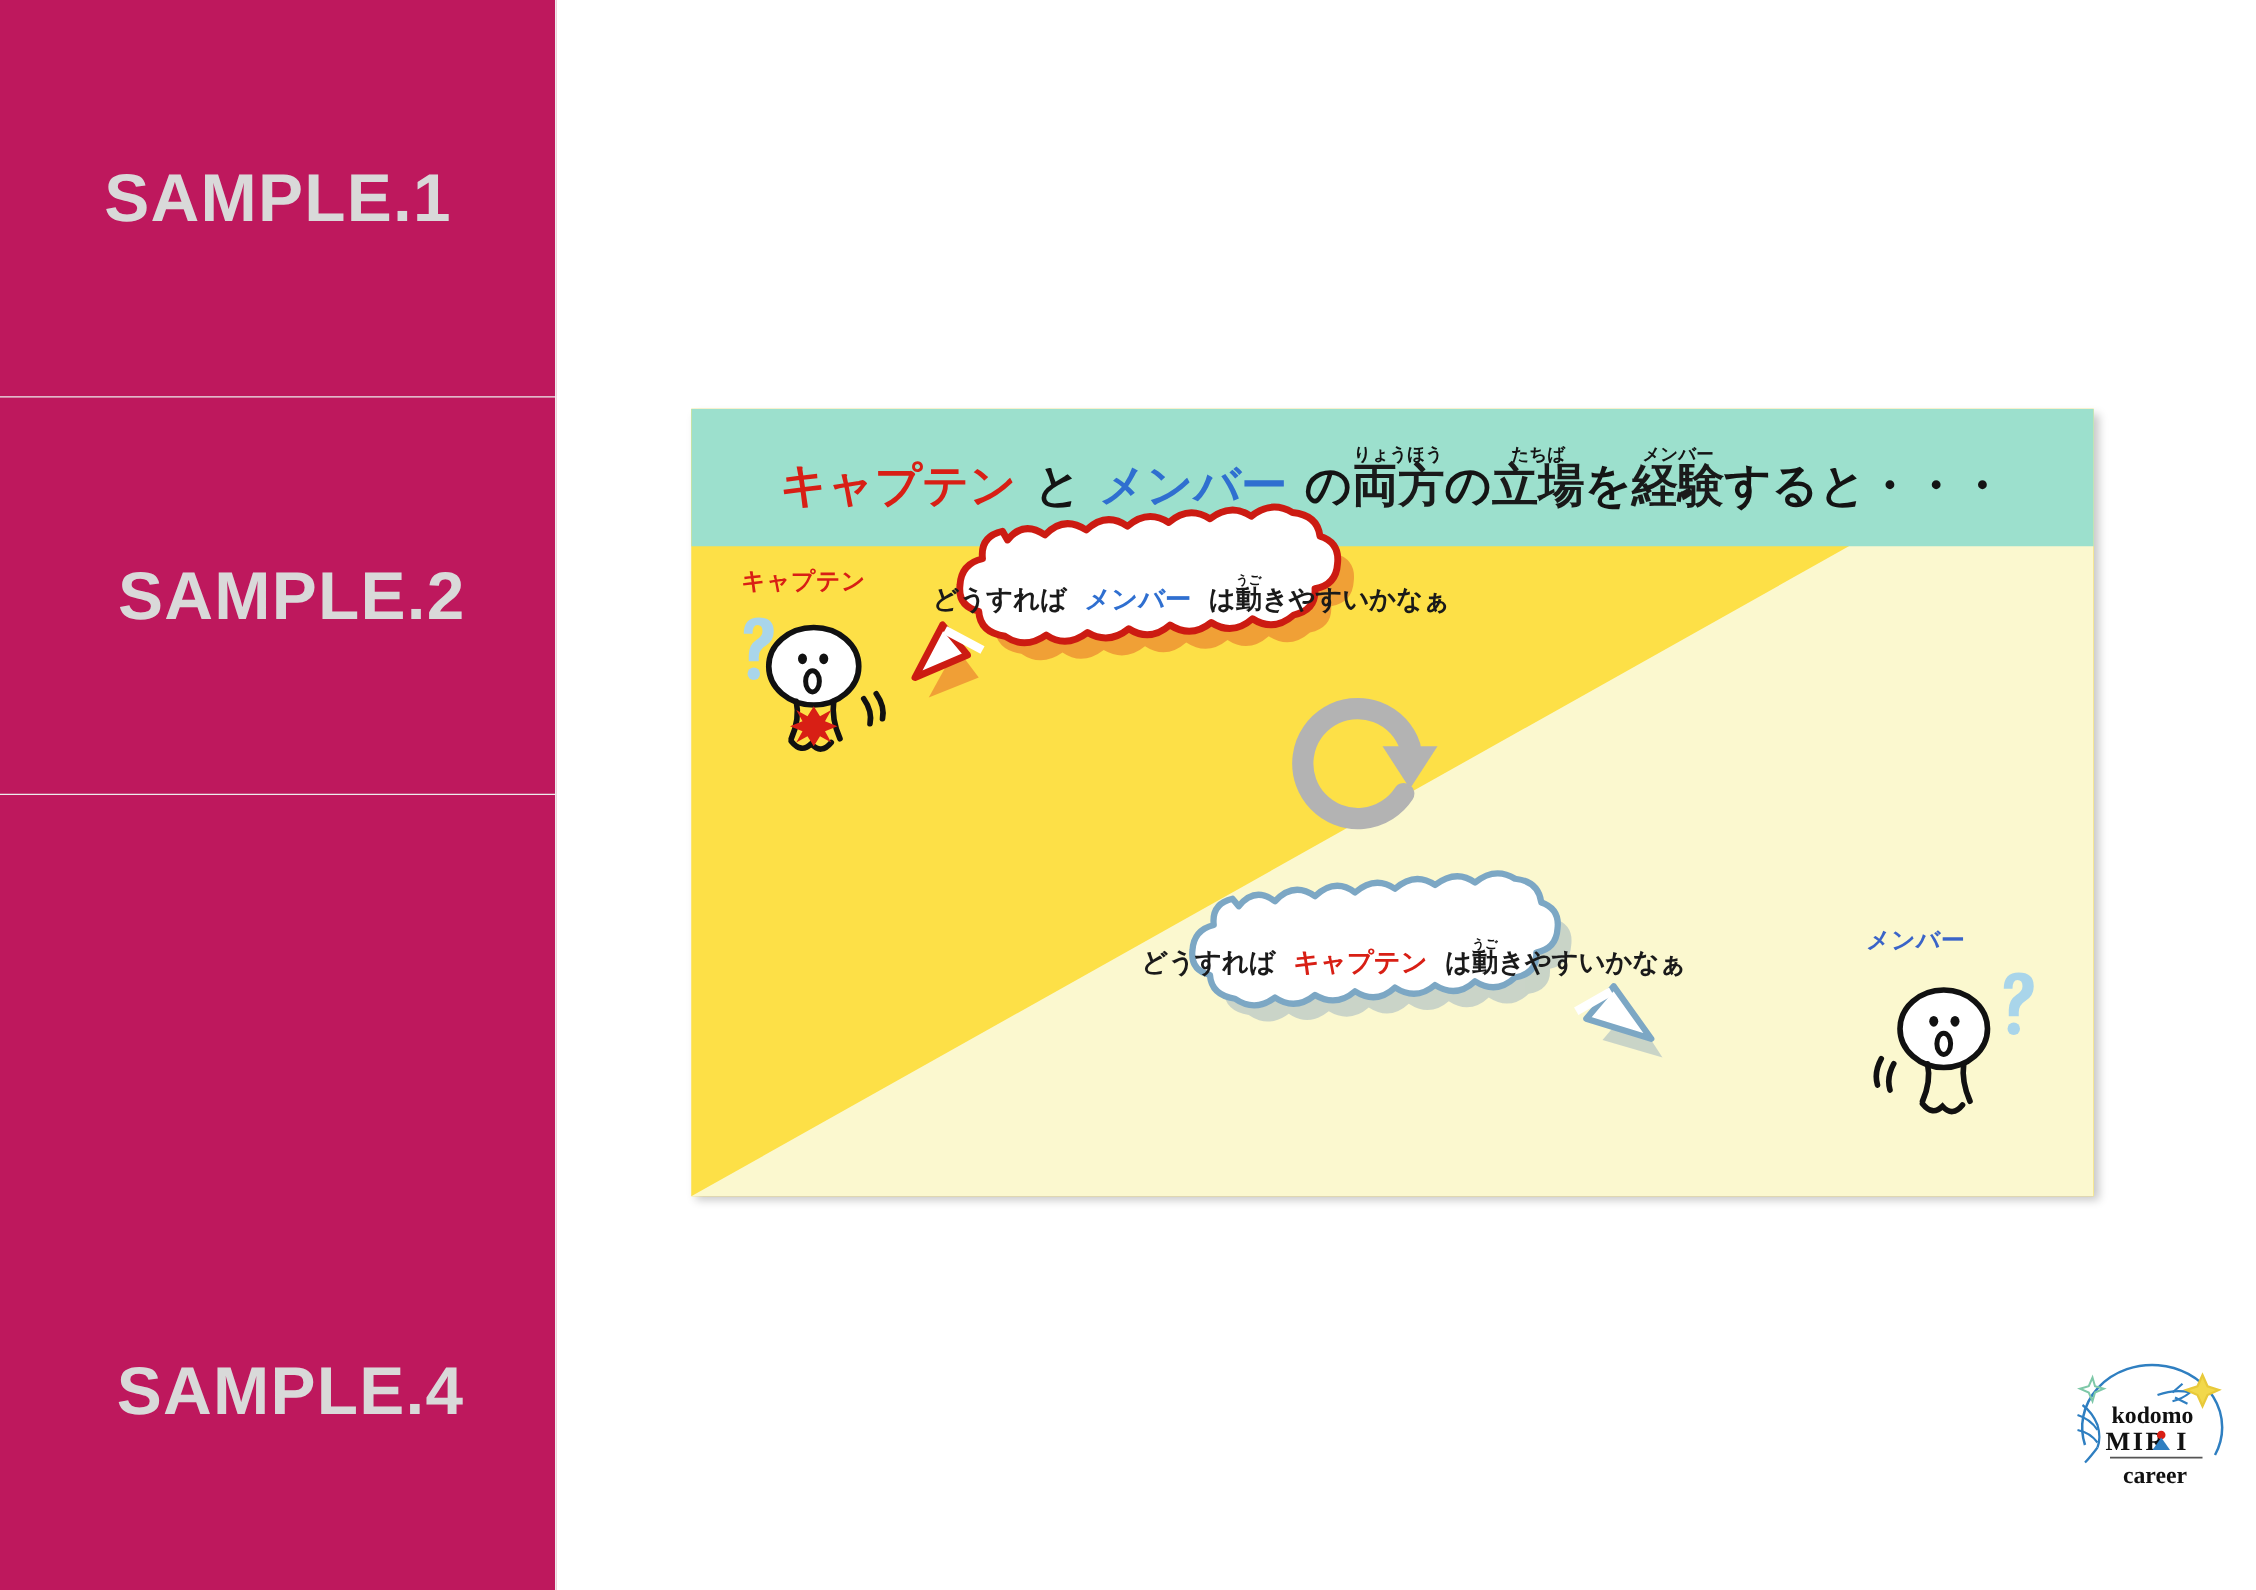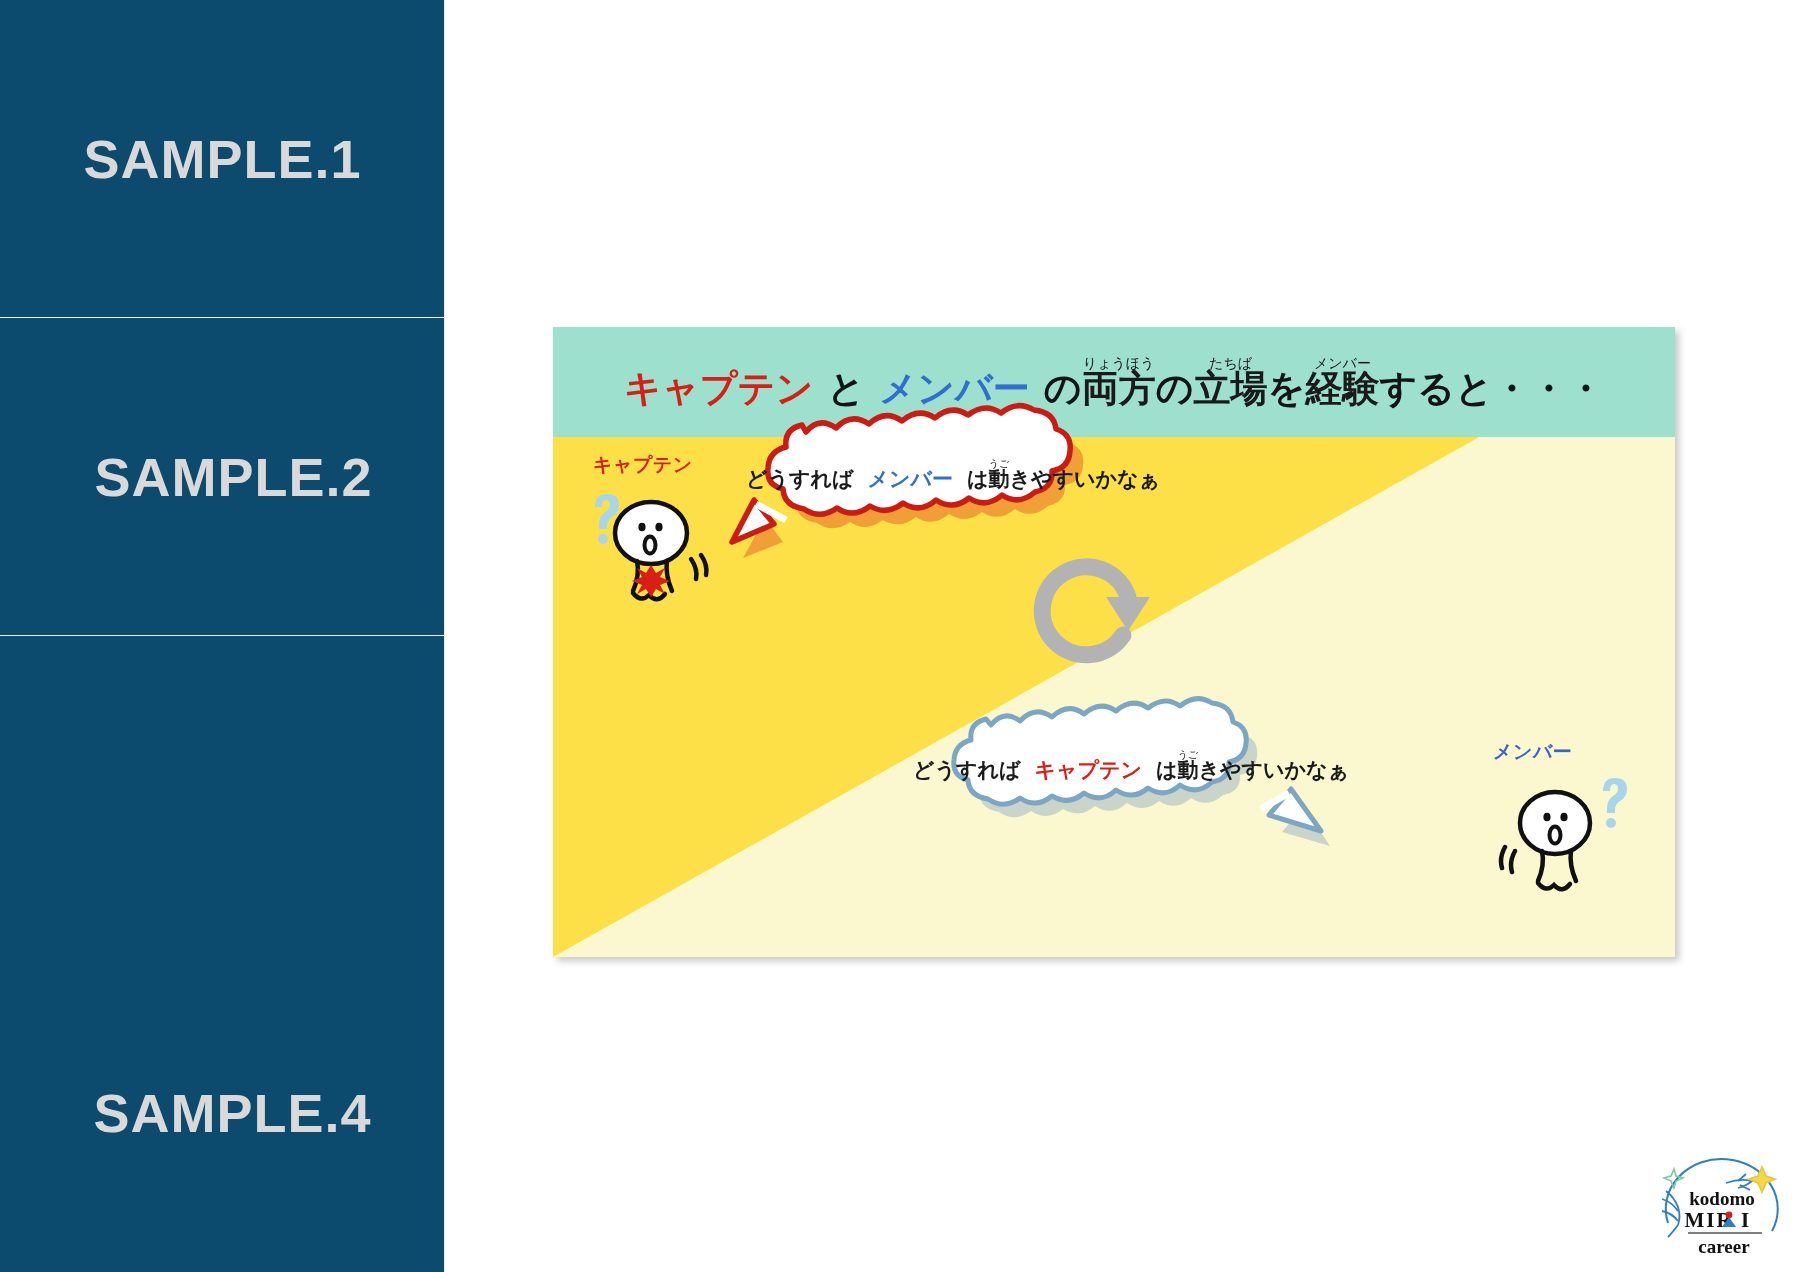--- a/index.html
+++ b/index.html
@@ -8,21 +8,21 @@
     width:1805px;height:1272px;
     background:#ffffff;
     font-family:"Liberation Sans","DejaVu Sans",sans-serif;
     overflow:hidden;
     position:relative;
   }
 
   
   #sidebar{
     position:absolute;left:0;top:0;width:445px;height:1272px;
-    background:#0c4a6e;
+    background:#be185d;
     border-right:1px solid #ebebeb;
     box-sizing:border-box;
   }
   .side-item{
     position:absolute;left:0;width:445px;height:318px;
     box-sizing:border-box;
     display:flex;align-items:center;justify-content:center;
     border-bottom:1px solid #ededed;
   }
   .side-item .label{
@@ -71,21 +71,21 @@
     letter-spacing:0px;
     transform:translateY(3px);
   }
   .t-red{color:#d81f15;}
   .t-blue{color:#2f6fd0;}
   .t-plain{color:#141414;}
   .sp{display:inline-block;width:14px;}
 
   ruby{ruby-align:center;}
   rt{
-    font-size:14px;font-weight:normal;color:#141414;
+    font-size:14px;font-weight:bold;color:#141414;
     line-height:1.05;
     transform:translateY(1px);
     text-align:center;
   }
 
   
   .bubble{
     position:absolute;
     display:flex;align-items:center;justify-content:center;
     box-sizing:border-box;
@@ -114,21 +114,21 @@
     white-space:nowrap;letter-spacing:0.5px;
   }
   #captain-label{left:40px;top:125px;color:#d81f15;}
   #member-label{left:940px;top:412px;color:#3a64c8;}
 
   
   #cycle-arrow{position:absolute;left:475px;top:218px;width:130px;height:130px;}
 
   
   #logo{
-    position:absolute;left:1652px;top:1157px;width:140px;height:108px;
+    position:absolute;left:1652px;top:1090px;width:140px;height:108px;
   }
 </style>
 </head>
 <body>
 
 <div id="sidebar">
 
   <div class="side-item" style="top:0px;">
     <span class="label">SAMPLE.1</span>
   </div>

